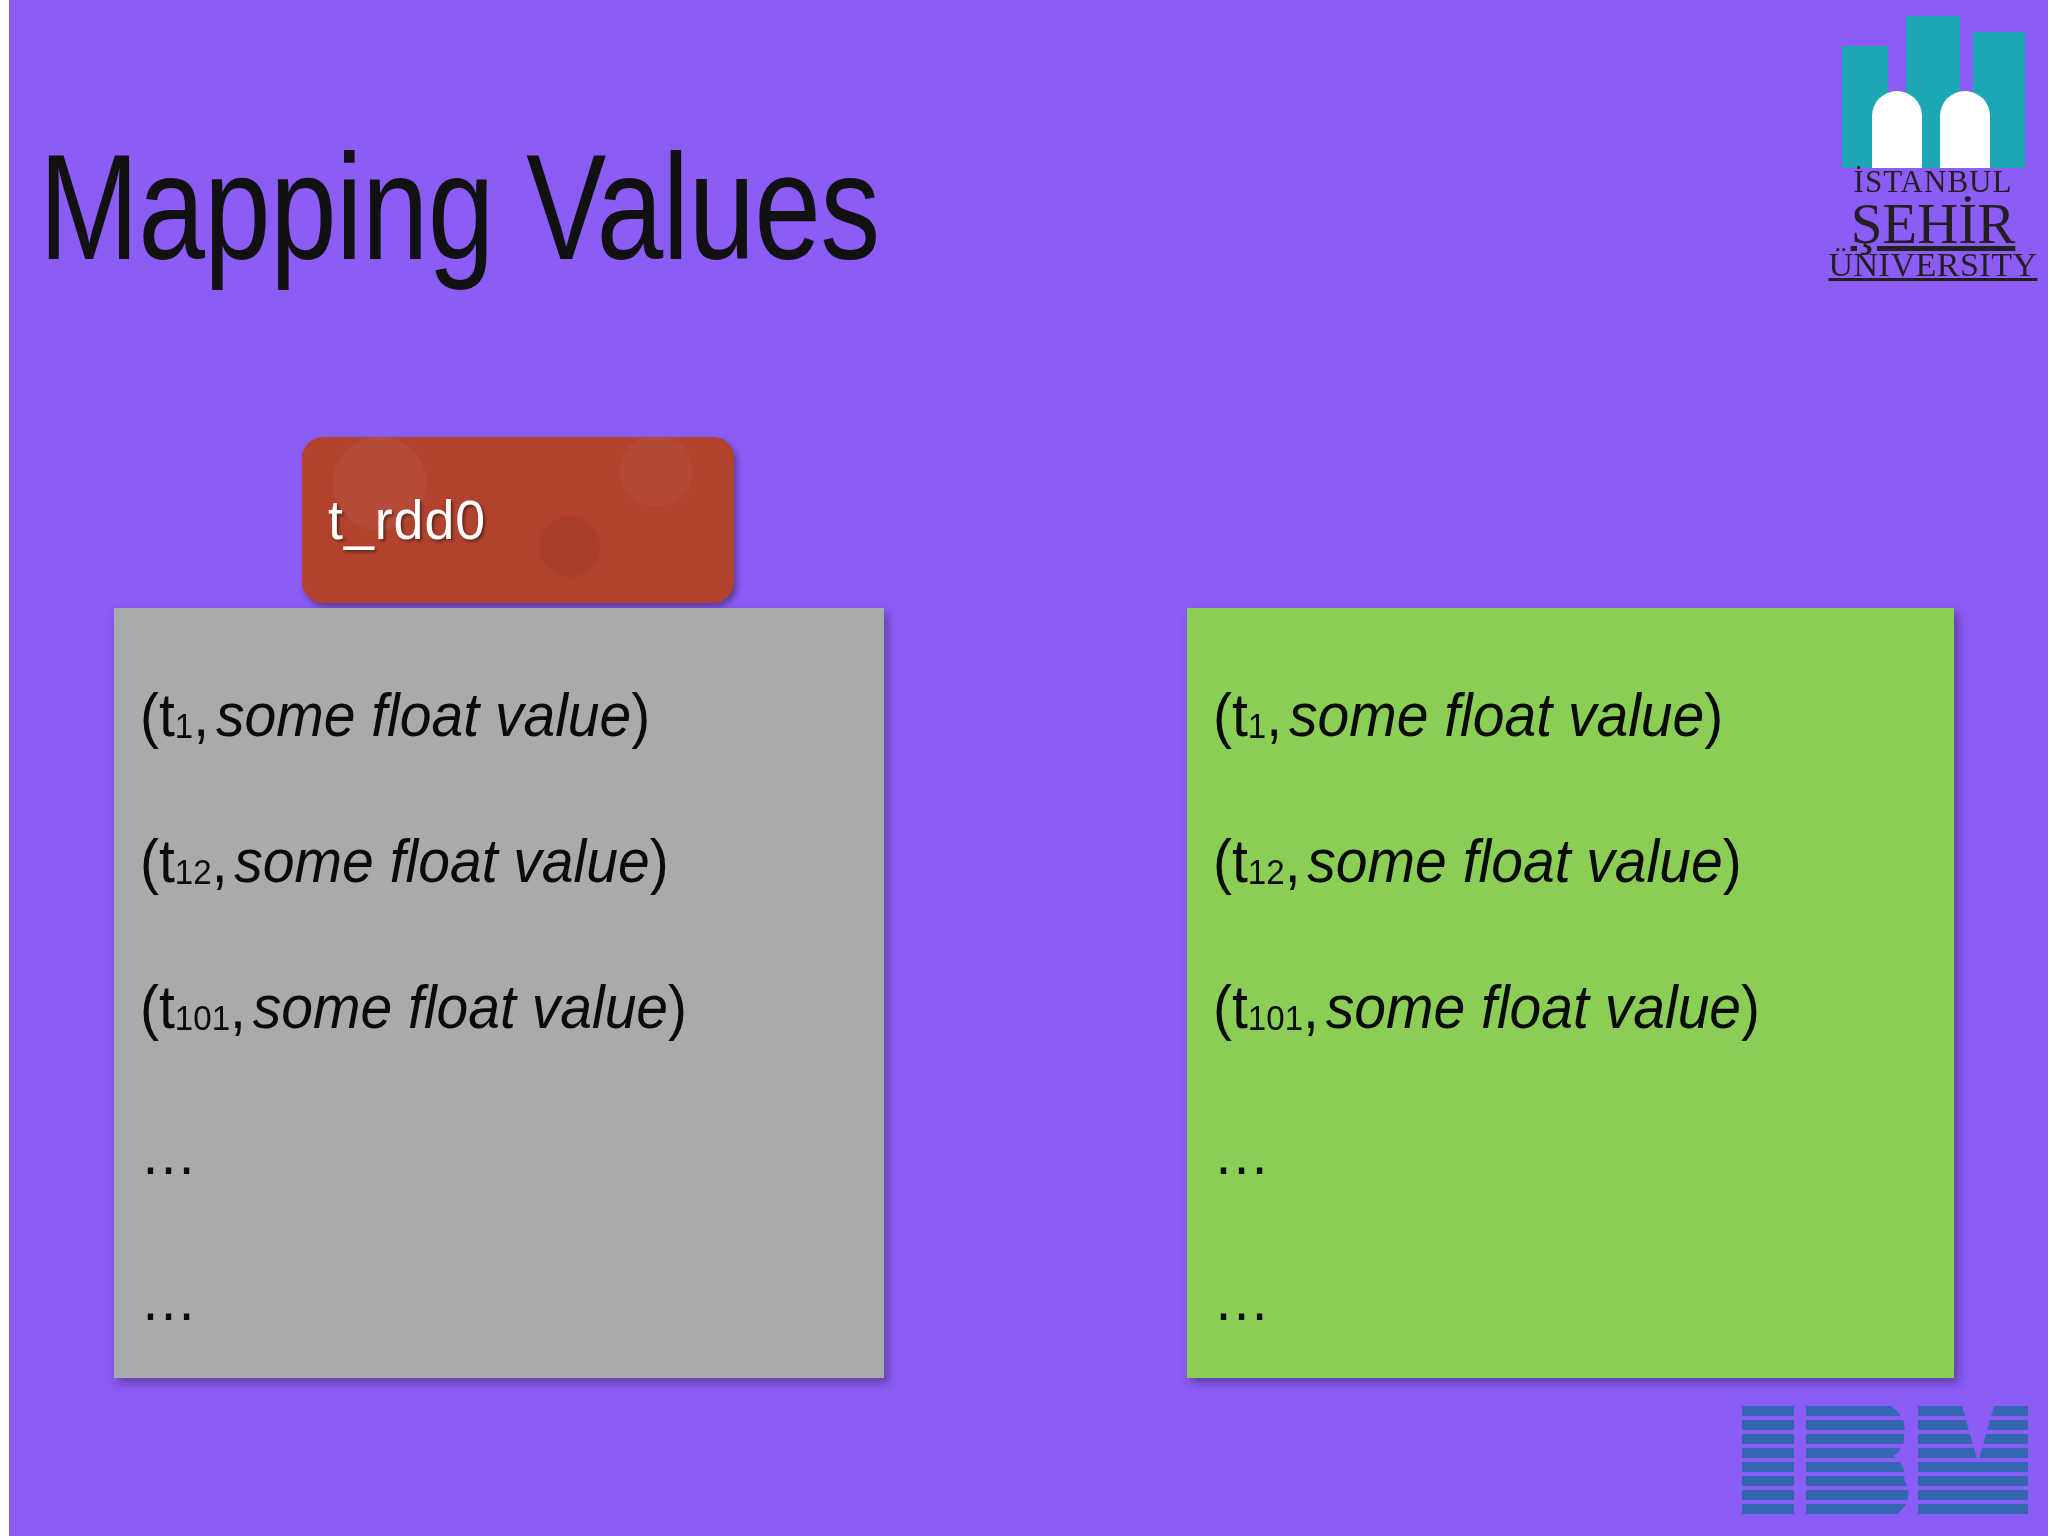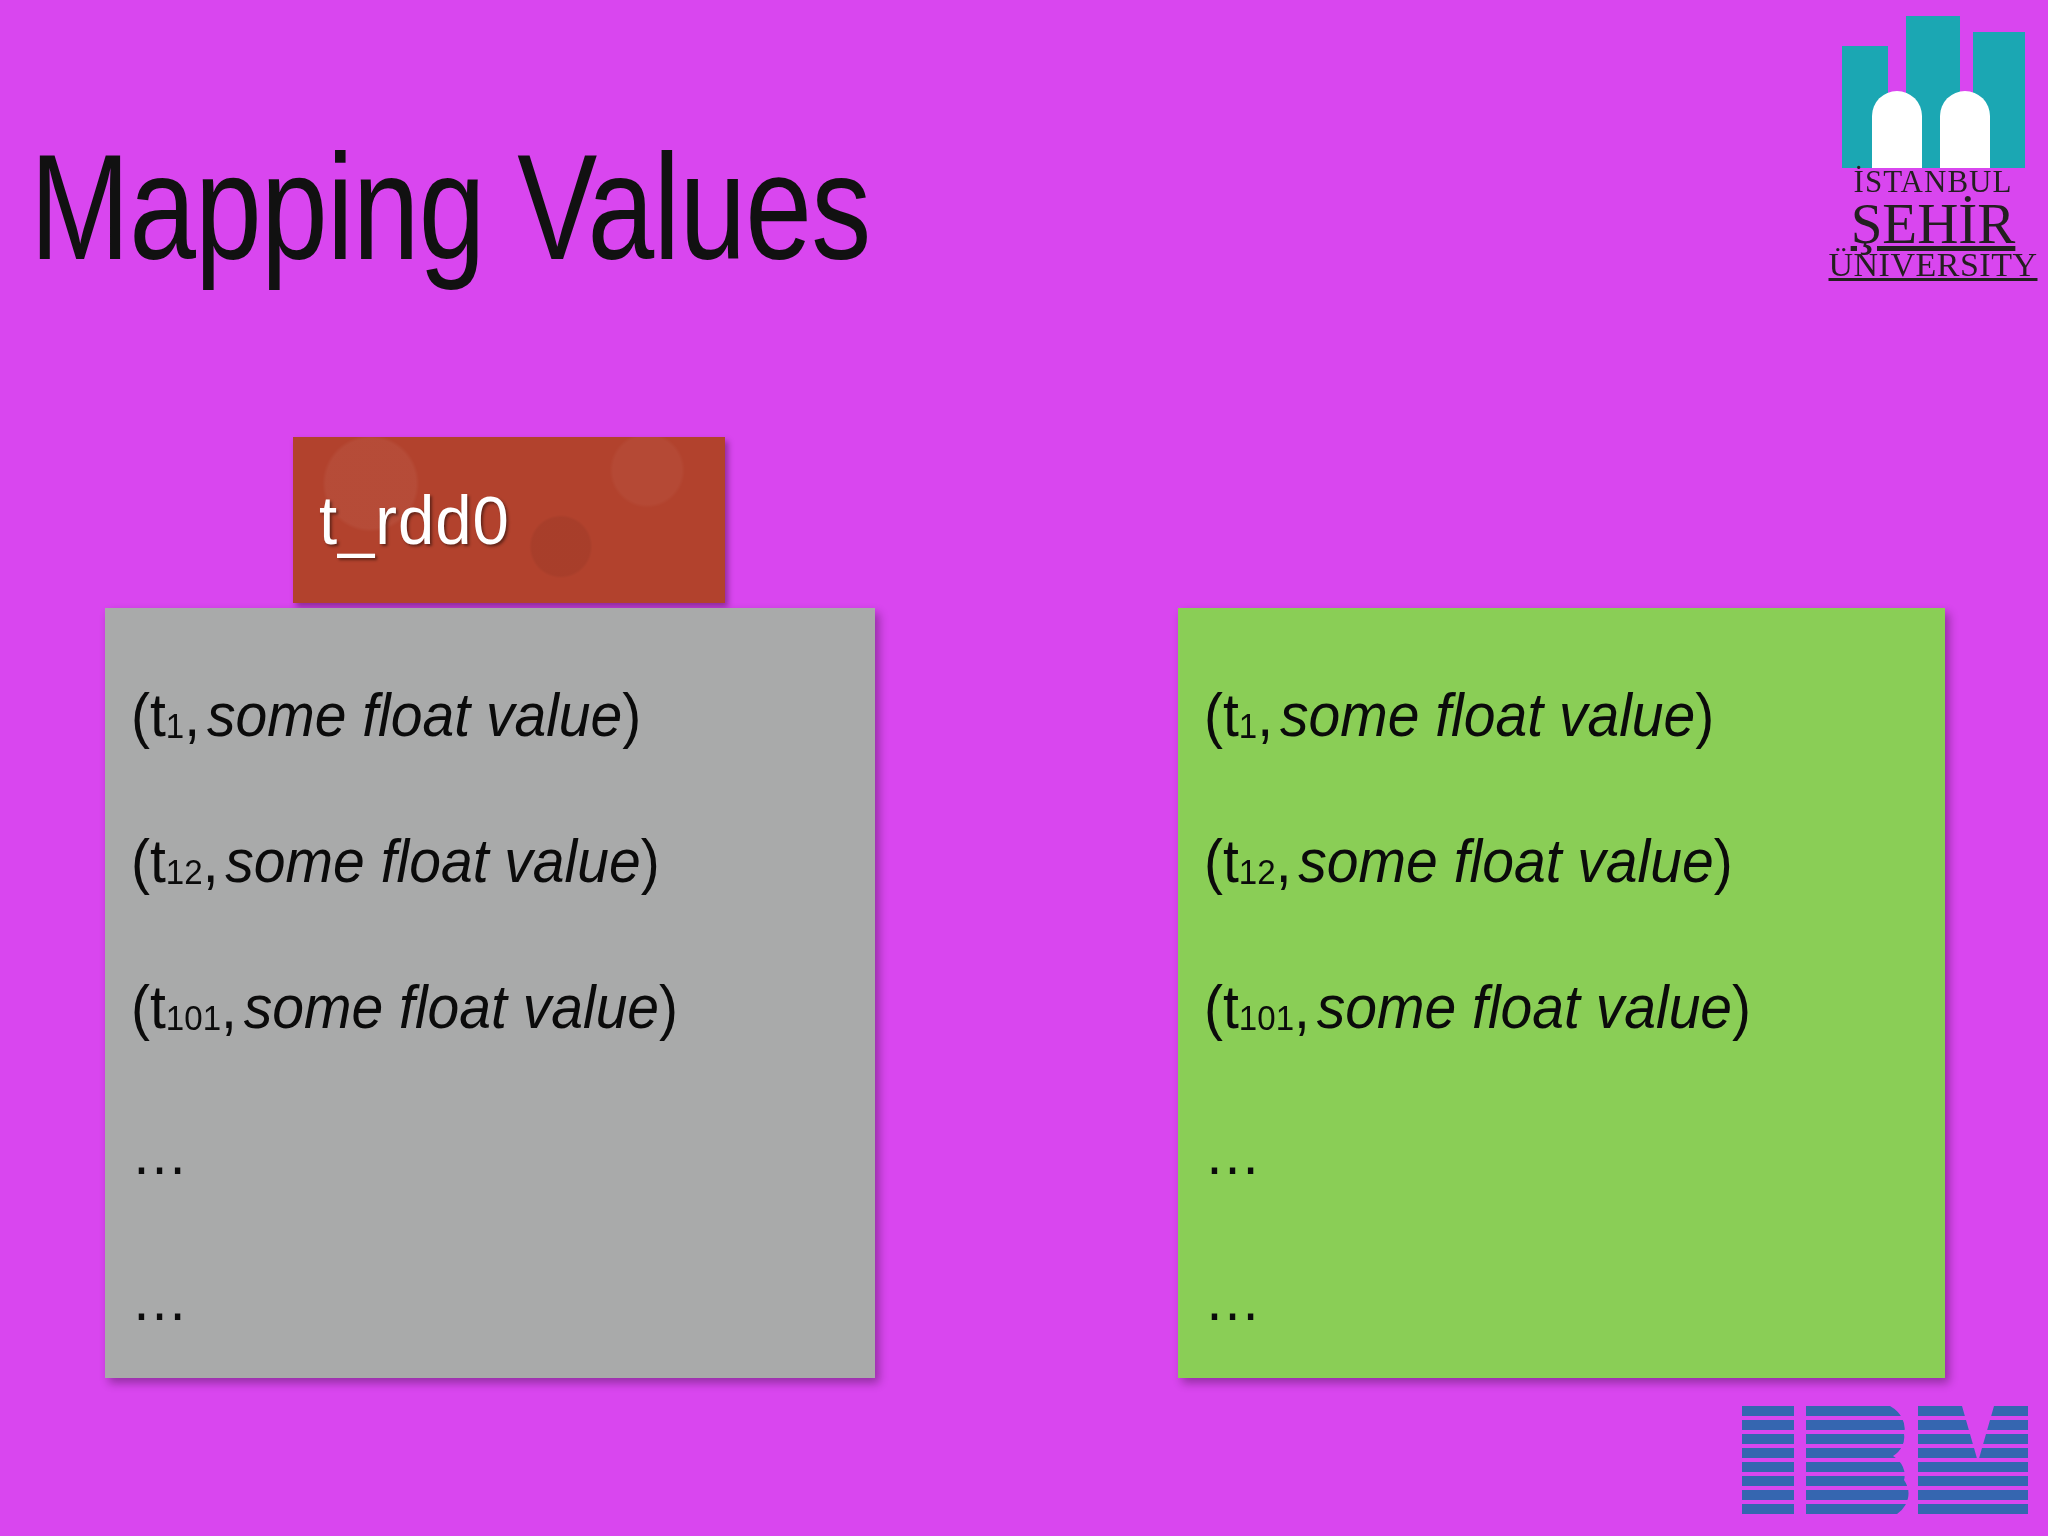--- a/index.html
+++ b/index.html
@@ -3,21 +3,21 @@
 <meta charset="utf-8">
 <style>
   html,body{margin:0;padding:0;}
   body{
     width:2048px;height:1536px;
     background:#ffffff;
     font-family:"Liberation Sans", sans-serif;
     overflow:hidden;
     position:relative;
   }
-  .slide{position:absolute;inset:0;background:#d946ef;}
+  .slide{position:absolute;inset:0;background:#8b5cf6;margin-left:9px;}
 
   
   .title{
     position:absolute;
     left:30px; top:132px;
     font-family:"Liberation Sans", sans-serif;
     font-size:150px;
     line-height:1.0;
     font-weight:400;
     color:#111111;
@@ -41,27 +41,28 @@
   }
   .logo .l1{font-size:31px;letter-spacing:1px;line-height:1.0;}
   .logo .l2{font-size:57px;letter-spacing:0px;line-height:1.0;font-weight:400;margin-top:-2px;text-decoration:underline;}
   .logo .l3{font-size:34px;letter-spacing:0.5px;line-height:1.0;margin-top:-4px;text-decoration:underline;}
 
   
   .chip{
     position:absolute;
     color:#ffffff;
     font-family:"Liberation Sans", sans-serif;
-    font-size:68px;
+    font-size:56px;
     line-height:1;
     display:flex;align-items:center;
     padding-left:26px;
     letter-spacing:1px;
     text-shadow:2px 2px 3px rgba(0,0,0,.45);
     box-shadow:3px 4px 6px rgba(0,0,0,.35);
+    border-radius:21px;
   }
   .chip span{transform:scaleX(0.96);transform-origin:left center;}
   #chip-red{
     left:293px; top:437px; width:406px; height:166px;
     background:#b2422d;
     background-image:
       radial-gradient(circle at 18% 28%, rgba(255,255,255,.05) 0 12%, transparent 13%),
       radial-gradient(circle at 62% 66%, rgba(0,0,0,.06) 0 10%, transparent 11%),
       radial-gradient(circle at 82% 20%, rgba(255,255,255,.04) 0 9%, transparent 10%);
   }

